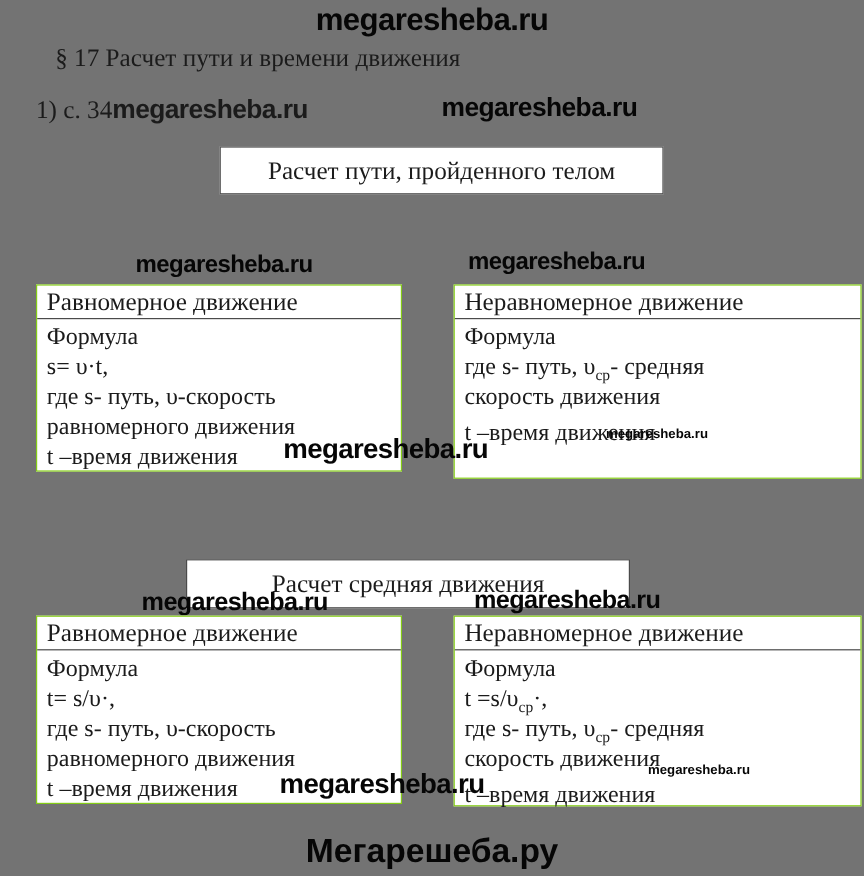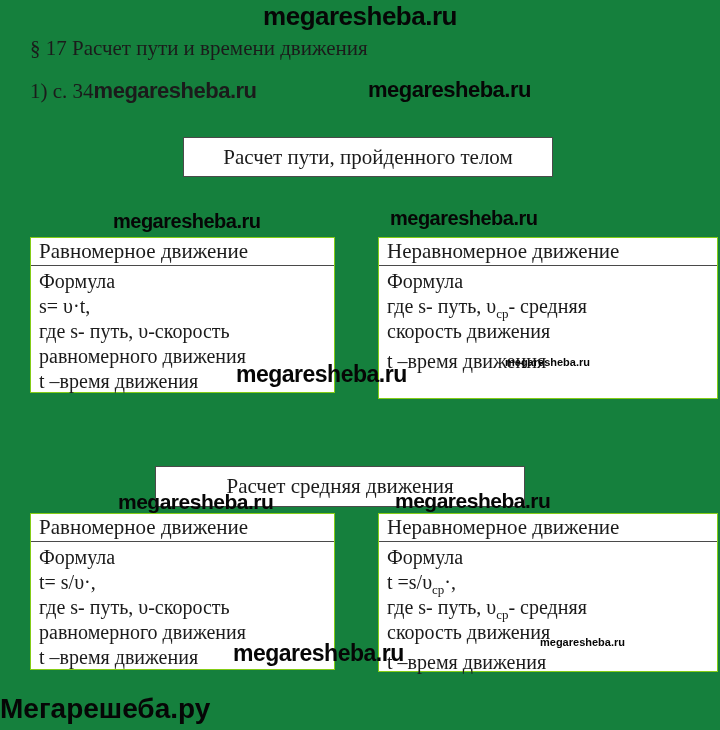--- a/index.html
+++ b/index.html
@@ -1,65 +1,65 @@
 <!DOCTYPE html>
 <html><head>
 <meta charset="utf-8">
 <style>
   html,body { margin:0; padding:0; background:#fff; }
   .page {
-    position:relative; width:720px; height:730px; background:#15803d;
+    position:relative; width:720px; height:730px; background:#737373;
     font-family:"Liberation Serif", serif; color:#1b1b1b; overflow:hidden;
   }
   .wm {
     position:absolute; font-family:"Liberation Sans", sans-serif;
     font-weight:bold; color:#060606; white-space:nowrap; letter-spacing:-0.5px;
   }
   .wm-top    { top:1px; left:0; right:0; text-align:center; font-size:26px; }
   .wm-inline { font-family:"Liberation Sans", sans-serif; font-weight:bold; font-size:22px; letter-spacing:-0.5px; }
   .wm-task-right { top:77px; left:368px; font-size:22px; }
   .wm-tbl-left   { top:210px; left:113px; font-size:20px; }
   .wm-tbl-right  { top:207px; left:390px; font-size:20px; }
   .wm-overlay-1  { top:361px; left:236px; font-size:23px; }
   .wm-small-1    { top:356px; left:505px; font-size:11px; letter-spacing:0; }
   .wm-time-left  { top:490px; left:118px; font-size:21px; }
   .wm-time-right { top:489px; left:395px; font-size:21px; }
   .wm-overlay-2  { top:640px; left:233px; font-size:23px; }
   .wm-small-2    { top:636px; left:540px; font-size:11px; letter-spacing:0; }
 
-  .heading { position:absolute; left:30px; top:36px; font-size:21px; }
+  .heading { position:absolute; left:46px; top:36px; font-size:21px; }
   .task-line { position:absolute; left:30px; top:78px; font-size:21px; white-space:nowrap; }
 
   .titlebox {
     position:absolute; border:1px solid #4a4a4a; background:#fff;
     display:flex; align-items:center; justify-content:center;
     font-size:21px; box-sizing:border-box;
   }
-  .box-path { left:183px; top:137px; width:370px; height:40px; }
+  .box-path { left:183px; top:122px; width:370px; height:40px; }
   .box-time { left:155px; top:466px; width:370px; height:41px; }
 
   .tbl {
     position:absolute; border:1px solid #84cc16; background:#fff;
     box-sizing:border-box;
   }
   .tbl-ul { left:30px;  top:237px; width:305px; height:156px; }
   .tbl-ur { left:378px; top:237px; width:340px; height:162px; }
   .tbl-ll { left:30px;  top:513px; width:305px; height:157px; }
   .tbl-lr { left:378px; top:513px; width:340px; height:159px; }
   .tbl-header {
     border-bottom:1px solid #4a4a4a; box-sizing:border-box;
     height:28px; padding:1px 8px 0 8px; font-size:21px;
   }
   .tbl-body { padding:3px 8px 0 8px; font-size:20px; line-height:25px; }
   .tline { white-space:nowrap; }
   .push  { margin-top:5px; }
   sub.subs { font-size:13px; line-height:0; }
 
   .footer-brand {
-    position:absolute; left:0; right:0; top:693px; text-align:left;
+    position:absolute; left:0; right:0; top:693px; text-align:center;
     font-family:"Liberation Sans", sans-serif; font-weight:bold;
     font-size:28px; color:#060606;
   }
 </style>
 </head>
 <body>
 
 <div class="page">
 
   <div class="wm wm-top">megaresheba.ru</div>

